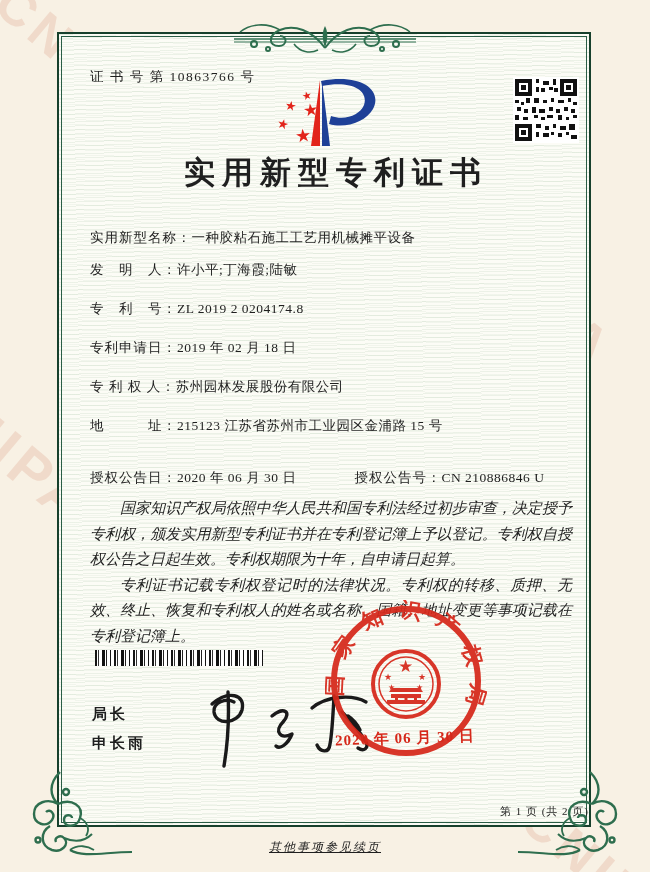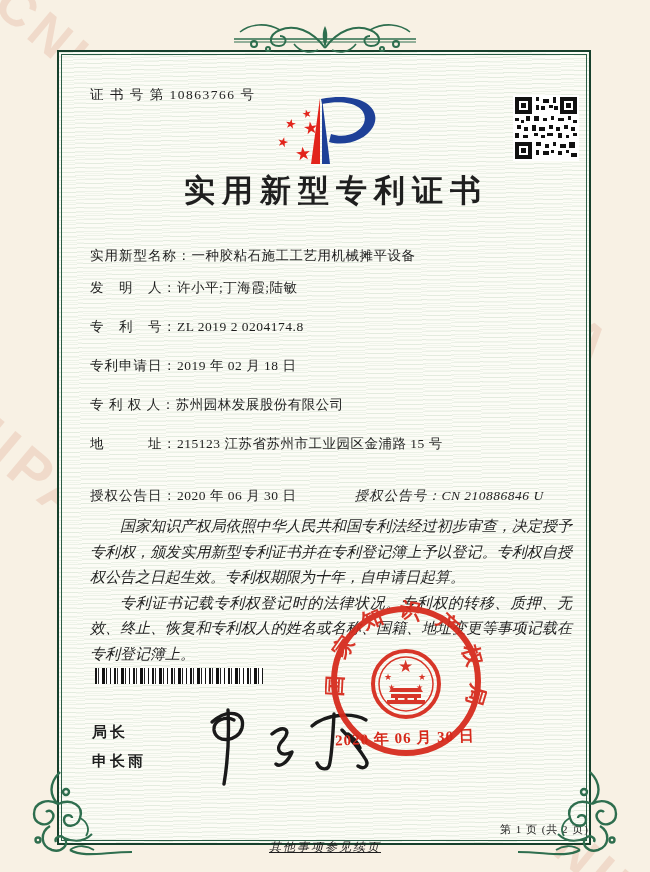--- a/index.html
+++ b/index.html
@@ -19,21 +19,21 @@
     font-weight:bold;
     color:rgba(222,164,142,0.30);
     letter-spacing:6px;
     transform:rotate(40deg);
     transform-origin:left top;
     pointer-events:none;
     white-space:nowrap;
   }
   
   .frame {
-    position:absolute; left:57px; top:50px; width:534px; height:795px;
+    position:absolute; left:57px; top:32px; width:534px; height:795px;
     border:2px solid #17402c;
     background:
       repeating-linear-gradient(178deg, rgba(150,185,150,0.16) 0 1px, rgba(255,255,255,0) 1px 4px),
       repeating-linear-gradient(2deg, rgba(150,185,150,0.10) 0 1px, rgba(255,255,255,0) 1px 5px),
       #fcfcf6;
   }
   .frame-inner {
     position:absolute; left:2px; top:2px; right:2px; bottom:2px;
     border:1px solid #2a5d45;
   }
@@ -45,21 +45,21 @@
     position:absolute; left:0; top:118px; width:100%;
     text-align:center; font-size:31px; font-weight:bold; letter-spacing:7px;margin-left:12px;
   }
   
   .fields { position:absolute; left:31px; top:194px; width:486px; font-size:13.5px; }
   .field-row { display:flex; line-height:20px; margin-bottom:19px; }
   .field-row.first { margin-bottom:12px; }
   .f-label { white-space:pre; letter-spacing:1px; }
   .f-value { white-space:pre; letter-spacing:0.5px; }
   .dual { display:flex; justify-content:flex-start;margin-top:32px; }
-  .dual .pair2 { margin-left:58px; display:flex;font-style:italic; }
+  .dual .pair2 { margin-left:58px; display:flex; }
   
   .body-text {
     position:absolute; left:31px; top:462px; width:482px;
     font-size:15px; line-height:25.5px; text-align:justify;
     font-style:italic;
   }
   .body-text p { text-indent:2em; }
   
   .barcode {
     position:absolute; left:36px; top:616px; width:168px; height:16px;

